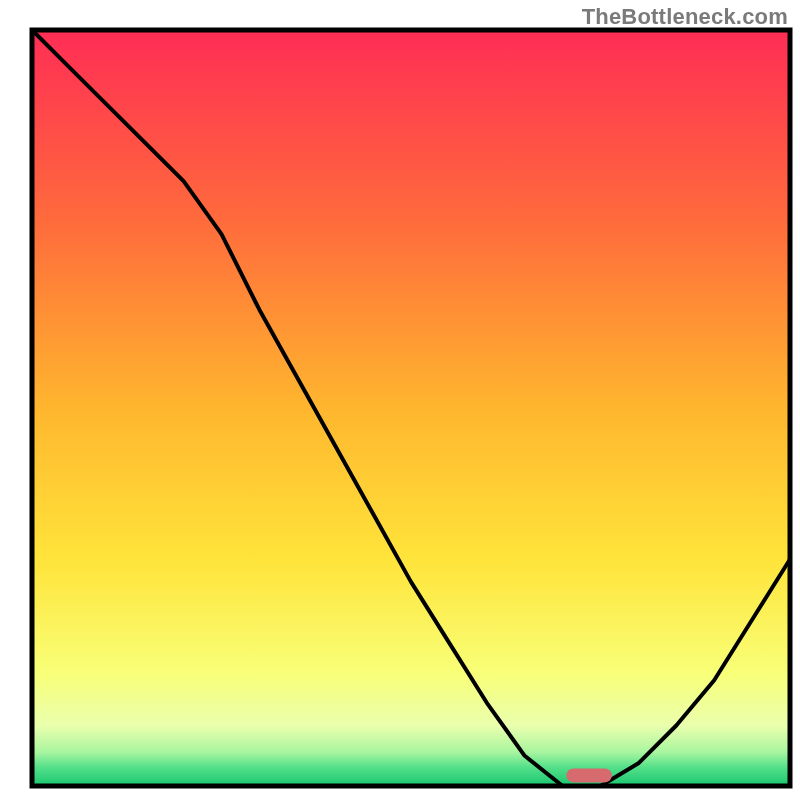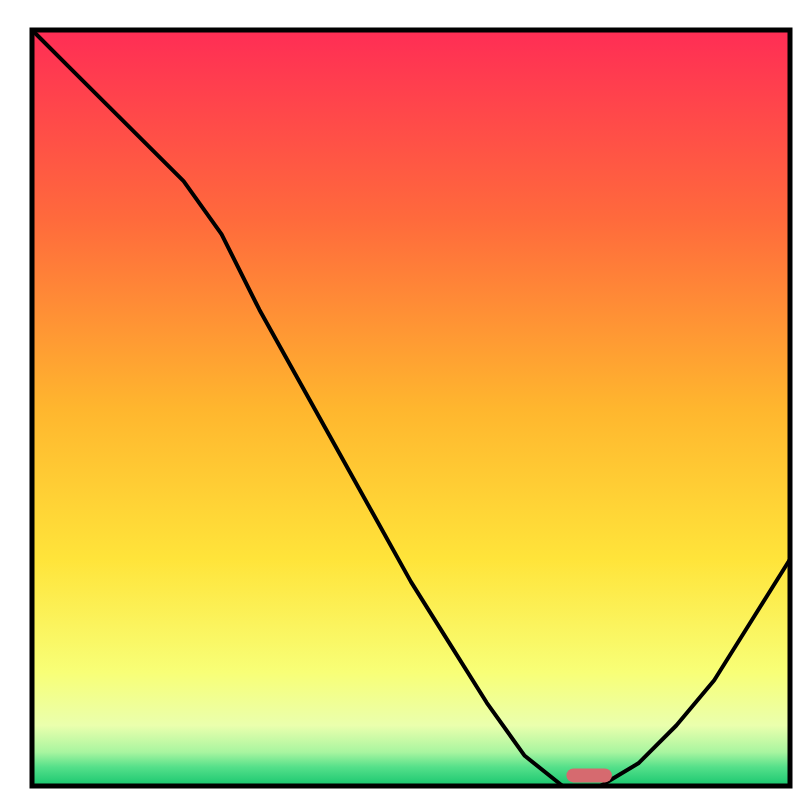--- a/index.html
+++ b/index.html
@@ -28,20 +28,21 @@
     position: absolute;
     top: 0;
     left: 0;
     display: block;
   }
 </style>
 </head>
 <body>
 <div class="wrap">
 
+<div class="watermark">TheBottleneck.com</div>
 
 <svg id="chart" width="800" height="800" viewBox="0 0 800 800">
   <defs>
     <linearGradient id="bg-grad" x1="0" y1="0" x2="0" y2="1">
           <stop offset="0%" stop-color="#ff2d55"></stop>
           <stop offset="25%" stop-color="#ff6a3c"></stop>
           <stop offset="50%" stop-color="#ffb62e"></stop>
           <stop offset="70%" stop-color="#ffe43a"></stop>
           <stop offset="85%" stop-color="#f8ff77"></stop>
           <stop offset="92%" stop-color="#eaffad"></stop>

